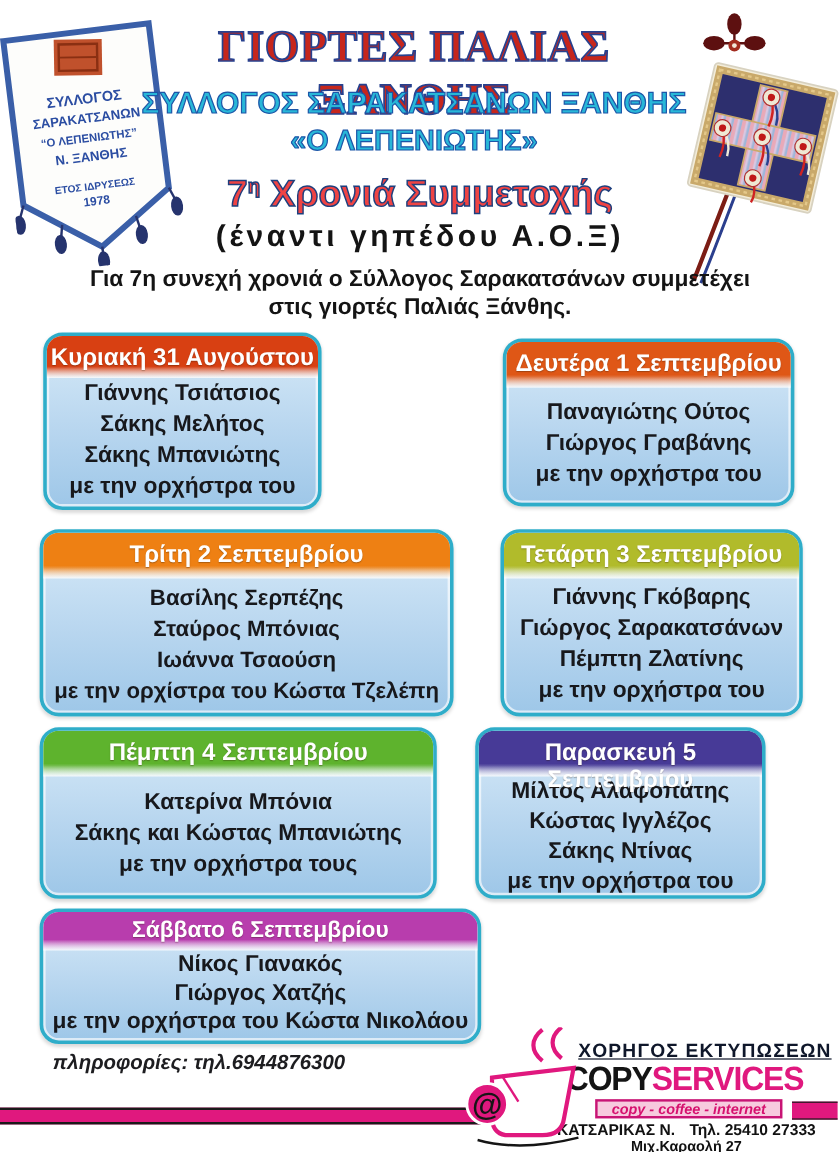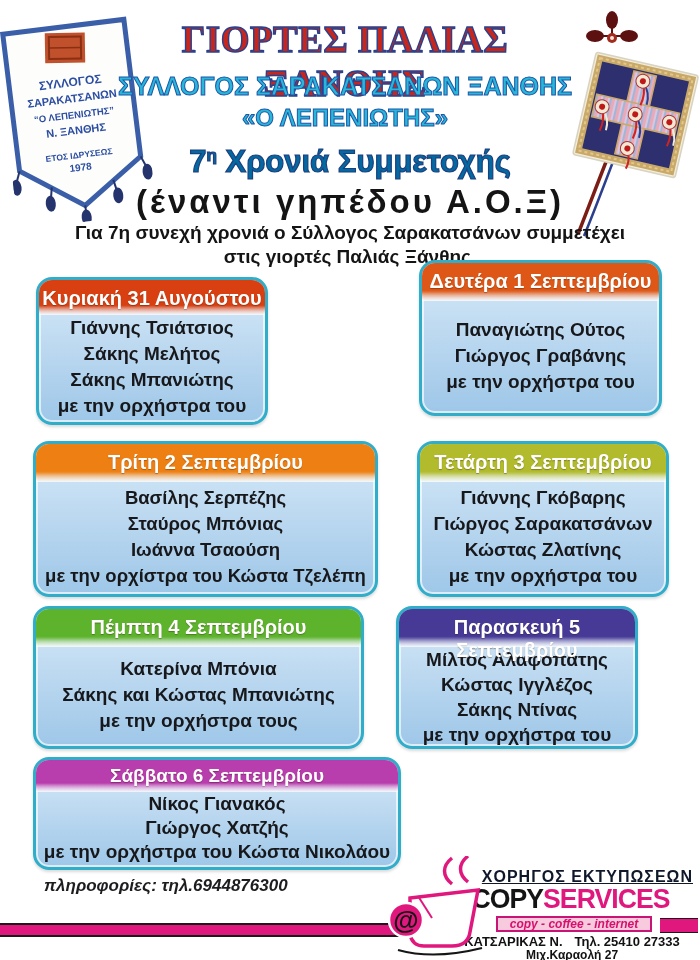--- a/index.html
+++ b/index.html
@@ -8,42 +8,42 @@
 
   
   .title{position:absolute;left:112px;top:18px;width:466px;text-align:center;
          font-family:"Liberation Serif",serif;font-weight:bold;font-size:37px;line-height:44px;
          color:#c6261c;-webkit-text-stroke:1.4px #27418f;letter-spacing:0.5px;}
   .org1{position:absolute;left:105px;top:72px;width:480px;text-align:center;
         font-weight:bold;font-size:25px;color:#28b7d8;-webkit-text-stroke:1px #1d56a8;}
   .org2{position:absolute;left:105px;top:104px;width:480px;text-align:center;
         font-weight:bold;font-size:24px;color:#28b7d8;-webkit-text-stroke:1px #1d56a8;}
   .part{position:absolute;left:150px;top:144px;width:400px;text-align:center;
-        font-weight:bold;font-size:31px;color:#0369a1;-webkit-text-stroke:1.2px #1d3f7e;}
+        font-weight:bold;font-size:31px;color:#ef4444;-webkit-text-stroke:1.2px #1d3f7e;}
   .part sup{font-size:0.55em;vertical-align:super;}
   .venue{position:absolute;left:120px;top:183px;width:460px;text-align:center;
-         font-weight:bold;font-size:33px;color:#141414;letter-spacing:3px;}
+         font-weight:bold;font-size:25px;color:#141414;letter-spacing:3px;}
   .desc{position:absolute;left:40px;top:221px;width:620px;text-align:center;
         font-weight:bold;font-size:19px;line-height:24px;color:#141414;}
 
   
   .card{position:absolute;border:3px solid #2fadc9;border-radius:16px;box-sizing:border-box;
         background:linear-gradient(180deg,#d7eaf8 0%,#b8d6ef 55%,#9ec7e8 100%);
         box-shadow:inset 0 0 0 2px rgba(255,255,255,.65), 0 2px 3px rgba(0,0,0,.15);
         display:flex;flex-direction:column;overflow:hidden;}
   .card-header{position:relative;color:#fff;font-weight:bold;font-size:20px;text-align:center;
                height:38px;box-sizing:border-box;padding-top:7px;
                text-shadow:0 1px 1px rgba(40,20,0,.35);}
   .card-header::after{content:'';position:absolute;left:0;right:0;bottom:0;height:9px;
                background:linear-gradient(rgba(255,255,255,0),rgba(255,255,255,.55));}
   .card-body{flex:1;display:flex;flex-direction:column;justify-content:center;align-items:center;
              font-weight:bold;font-size:19px;color:#17181c;padding-bottom:3px;}
   .card-line{white-space:nowrap;line-height:26px;}
   .c1{left:36px;top:277px;width:232px;height:148px;}
-  .c2{left:419px;top:260px;width:243px;height:156px;}
+  .c2{left:419px;top:282px;width:243px;height:140px;}
   .c3{left:33px;top:441px;width:345px;height:156px;}
   .c4{left:417px;top:441px;width:252px;height:156px;}
   .c5{left:33px;top:606px;width:331px;height:143px;}
   .c6{left:396px;top:606px;width:242px;height:143px;}
   .c7{left:33px;top:757px;width:368px;height:113px;}
   .c3 .card-body{font-size:18.5px;}
   .c6 .card-line{line-height:25px;}
   .c7 .card-header{height:34px;padding-top:5px;font-size:19px;}
   .c7 .card-line{line-height:24px;}
 
@@ -204,21 +204,21 @@
         <div class="card-line">Σταύρος Μπόνιας</div>
         <div class="card-line">Ιωάννα Τσαούση</div>
         <div class="card-line">με την ορχίστρα του Κώστα Τζελέπη</div>
       </div>
   </div>
   <div class="card c4">
     <div class="card-header" style="background: linear-gradient(rgb(177, 187, 43) 0%, rgb(177, 187, 43) 72%, rgba(255, 255, 255, 0.55) 100%);">Τετάρτη 3 Σεπτεμβρίου</div>
     <div class="card-body">
         <div class="card-line">Γιάννης Γκόβαρης</div>
         <div class="card-line">Γιώργος Σαρακατσάνων</div>
-        <div class="card-line">Κώστας Ζλατίνης</div>
+        <div class="card-line">Πέμπτη Ζλατίνης</div>
         <div class="card-line">με την ορχήστρα του</div>
       </div>
   </div>
   <div class="card c5">
     <div class="card-header" style="background: linear-gradient(rgb(94, 179, 45) 0%, rgb(94, 179, 45) 72%, rgba(255, 255, 255, 0.55) 100%);">Πέμπτη 4 Σεπτεμβρίου</div>
     <div class="card-body">
         <div class="card-line">Κατερίνα Μπόνια</div>
         <div class="card-line">Σάκης και Κώστας Μπανιώτης</div>
         <div class="card-line">με την ορχήστρα τους</div>
       </div>

